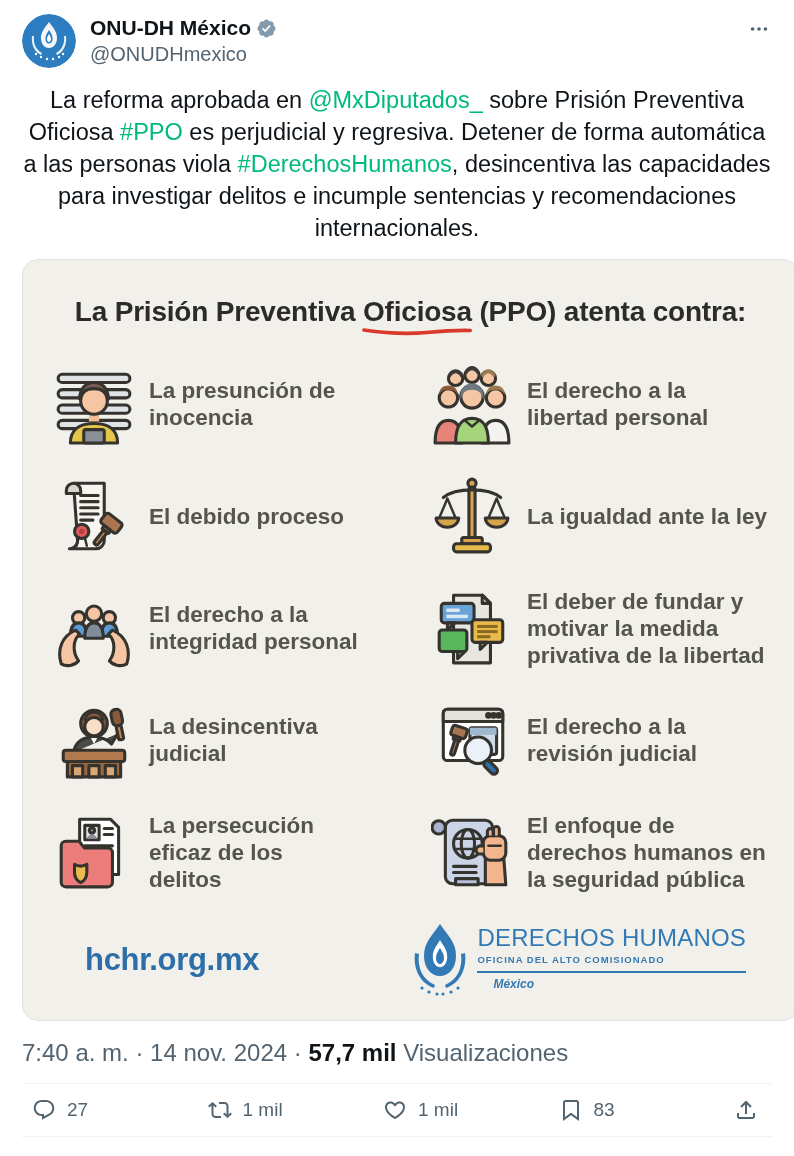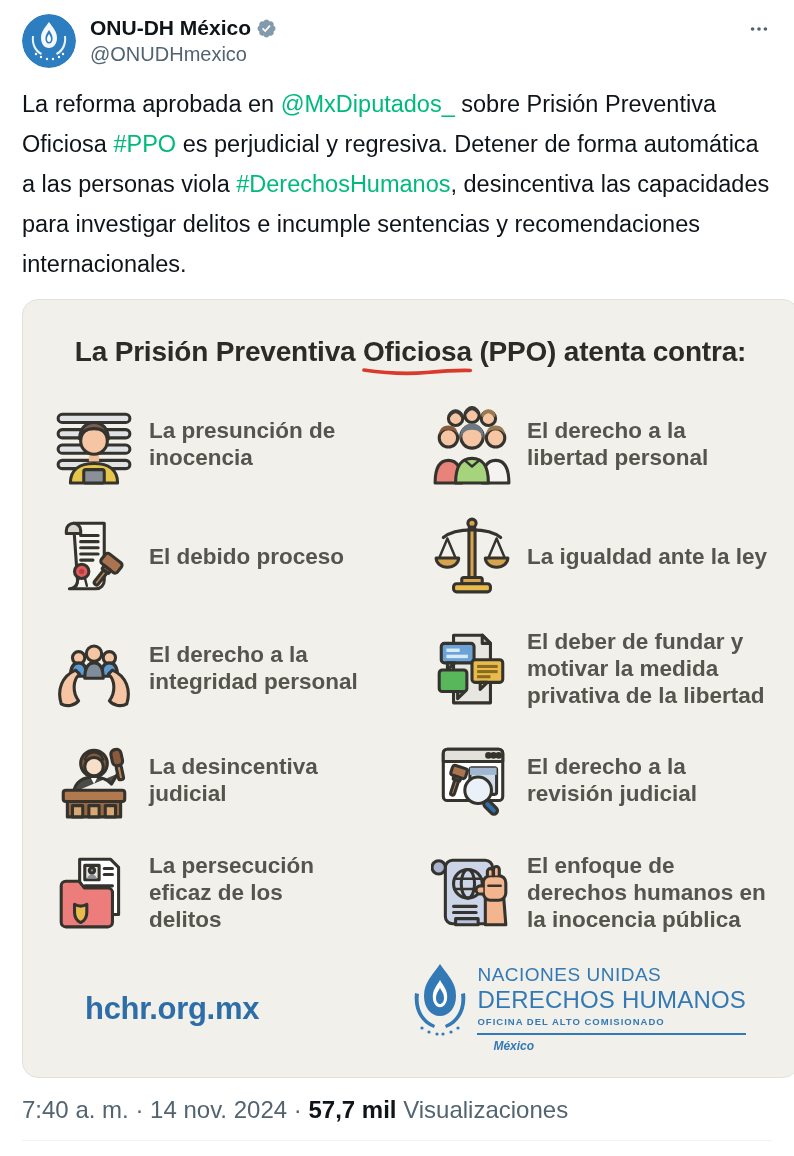--- a/index.html
+++ b/index.html
@@ -12,21 +12,21 @@
   .t-header { display:flex; align-items:flex-start; }
   .avatar { width:54px; height:54px; border-radius:50%; overflow:hidden; flex:none; }
   .id-block { margin-left:14px; padding-top:2px; }
   .name-row { display:flex; align-items:center; gap:5px; }
   .display-name { font-size:21px; font-weight:bold; color:#0f1419; }
   .badge { width:21px; height:21px; }
   .handle { font-size:20px; color:#536471; margin-top:3px; }
   .more-btn { margin-left:auto; color:#536471; padding:4px 2px; cursor:pointer; }
 
   
-  .t-body { margin-top:16px; font-size:23.5px; line-height:40px; color:#0f1419; }
+  .t-body { margin-top:16px; font-size:23.5px; line-height:32px; color:#0f1419;text-align:center; }
   .t-body .link { color:#00ba7c; text-decoration:none; cursor:pointer; }
 
   
   .card { margin-top:15px; width:777px; background:#f1f0ea; border:1px solid #e3e2da;
           border-radius:16px; padding:36px 30px 24px 30px; cursor:pointer; }
   .card-title { text-align:center; font-size:28px; font-weight:bold; color:#2c2b27; letter-spacing:-0.2px; }
   .u-red { position:relative; display:inline-block; }
   .u-red svg { position:absolute; left:-2px; right:-2px; bottom:-9px; width:103%; height:10px; }
 
   .grid { margin-top:34px; display:grid; grid-template-columns: 350px 1fr; column-gap:14px; row-gap:22px;gap:28px; }
@@ -313,21 +313,21 @@
           </g>
           <path d="M24 66 h22 v6 h-22 z" fill="#b9c2dc"></path>
           <g>
             <path d="M53 46 h18 l2 26 h-20 z" fill="#f3b58d"></path>
             <rect x="51" y="24" width="22" height="24" rx="7" fill="#f3b58d"></rect>
             <path d="M55 24 v-4 a2.8 2.8 0 0 1 5.6 0 v4 M61 24 v-6 a2.8 2.8 0 0 1 5.6 0 v6" fill="#f3b58d"></path>
             <path d="M51 34 h-3 a3.5 3.5 0 0 0 0 8 h3" fill="#f3b58d"></path>
             <path d="M56 34 h12" class="ln"></path>
           </g>
         </svg>
-        <div class="lbl" style="max-width:250px">El enfoque de derechos humanos en la inocencia pública</div>
+        <div class="lbl" style="max-width:250px">El enfoque de derechos humanos en la seguridad pública</div>
       </div>
     </div>
 
     <div class="card-footer">
       <div class="website">hchr.org.mx</div>
       <div class="un-logo">
         <svg class="un-flame" viewBox="0 0 54 72">
           <g fill="#3379b5">
             <path d="M27 0 c-8 12 -16 18 -16 32 c0 12 7 20 16 20 s16 -8 16 -20 c0 -14 -8 -20 -16 -32 z"></path>
             <path d="M27 16 c-4 6.8 -7.2 10 -7.2 16.8 c0 6.4 3.2 10.4 7.2 10.4 s7.2 -4 7.2 -10.4 c0 -6.8 -3.2 -10 -7.2 -16.8 z" fill="#ffffff"></path>
@@ -336,21 +336,20 @@
             <path d="M48 30 c2 14 -4 26 -16 31 l1 3 c14 -5 21 -19 19 -35 z"></path>
             <circle cx="9" cy="64" r="1.6"></circle>
               <circle cx="16" cy="68" r="1.6"></circle>
               <circle cx="24" cy="70" r="1.6"></circle>
             <circle cx="30" cy="70" r="1.6"></circle>
               <circle cx="38" cy="68" r="1.6"></circle>
               <circle cx="45" cy="64" r="1.6"></circle>
           </g>
         </svg>
         <div class="un-text">
-          <div class="un-l1">NACIONES UNIDAS</div>
           <div class="un-l2">DERECHOS HUMANOS</div>
           <div class="un-l3">OFICINA DEL ALTO COMISIONADO</div>
           <div class="un-rule"></div>
           <div class="un-l4">México</div>
         </div>
       </div>
     </div>
   </div>
 
   <div class="meta"><span>7:40 a. m.</span> <span>·</span> <span>14 nov. 2024</span> <span>·</span> <span class="views">57,7 mil</span> <span>Visualizaciones</span></div>

